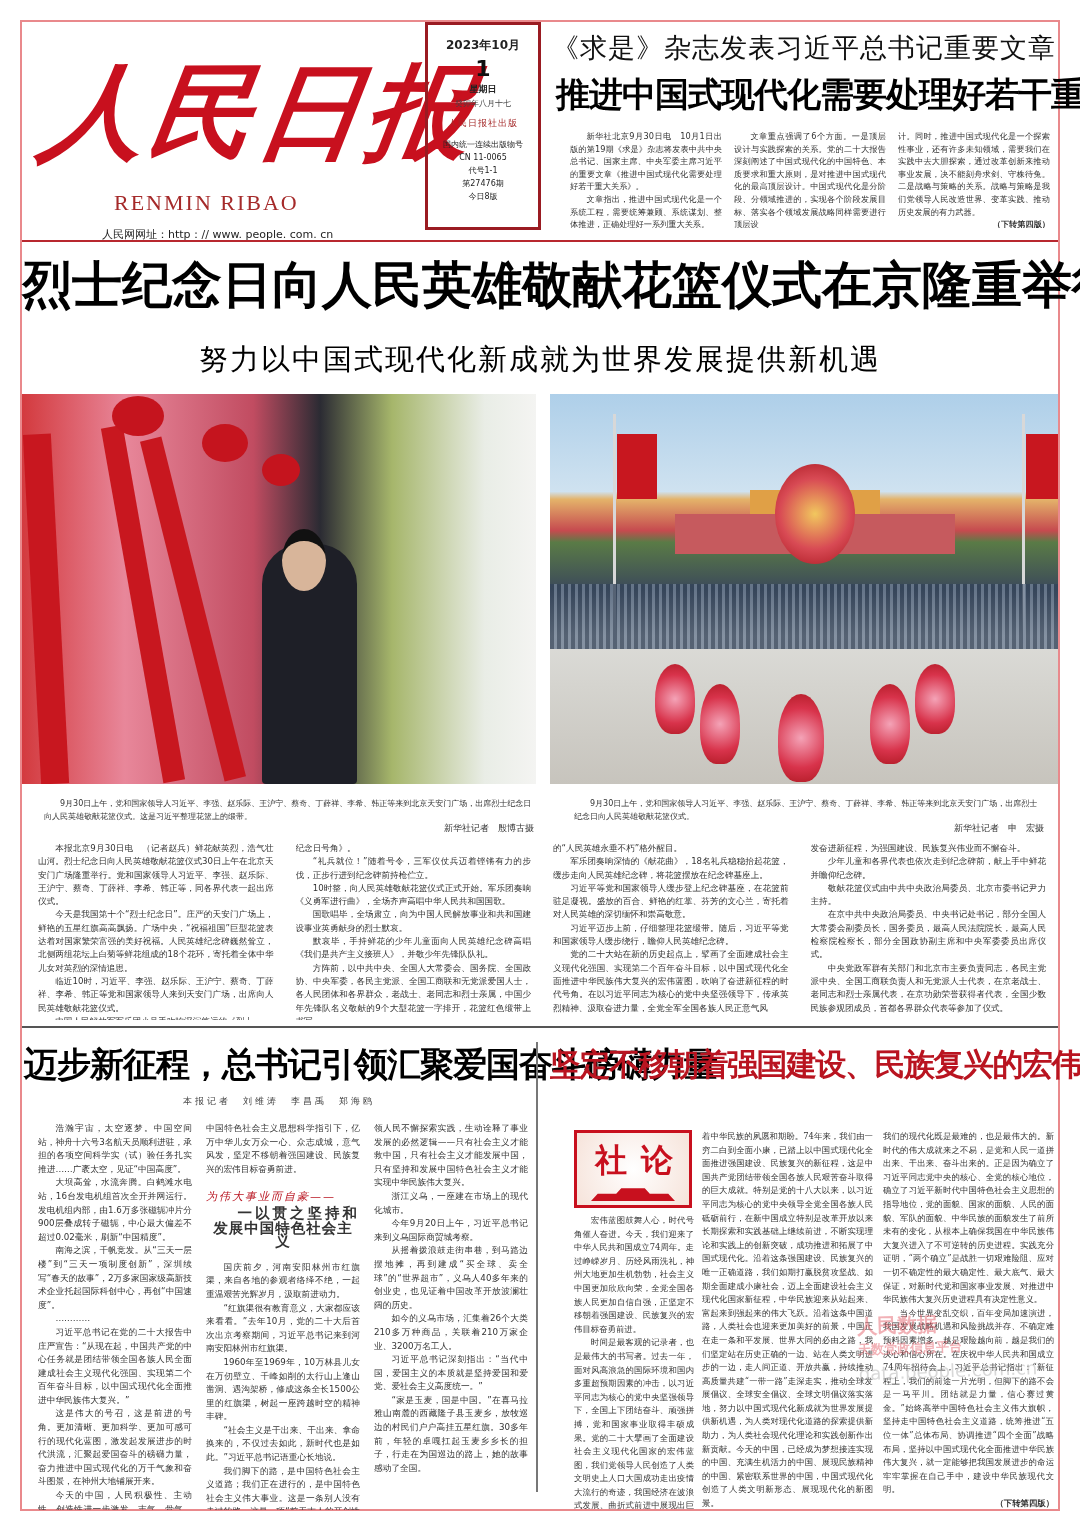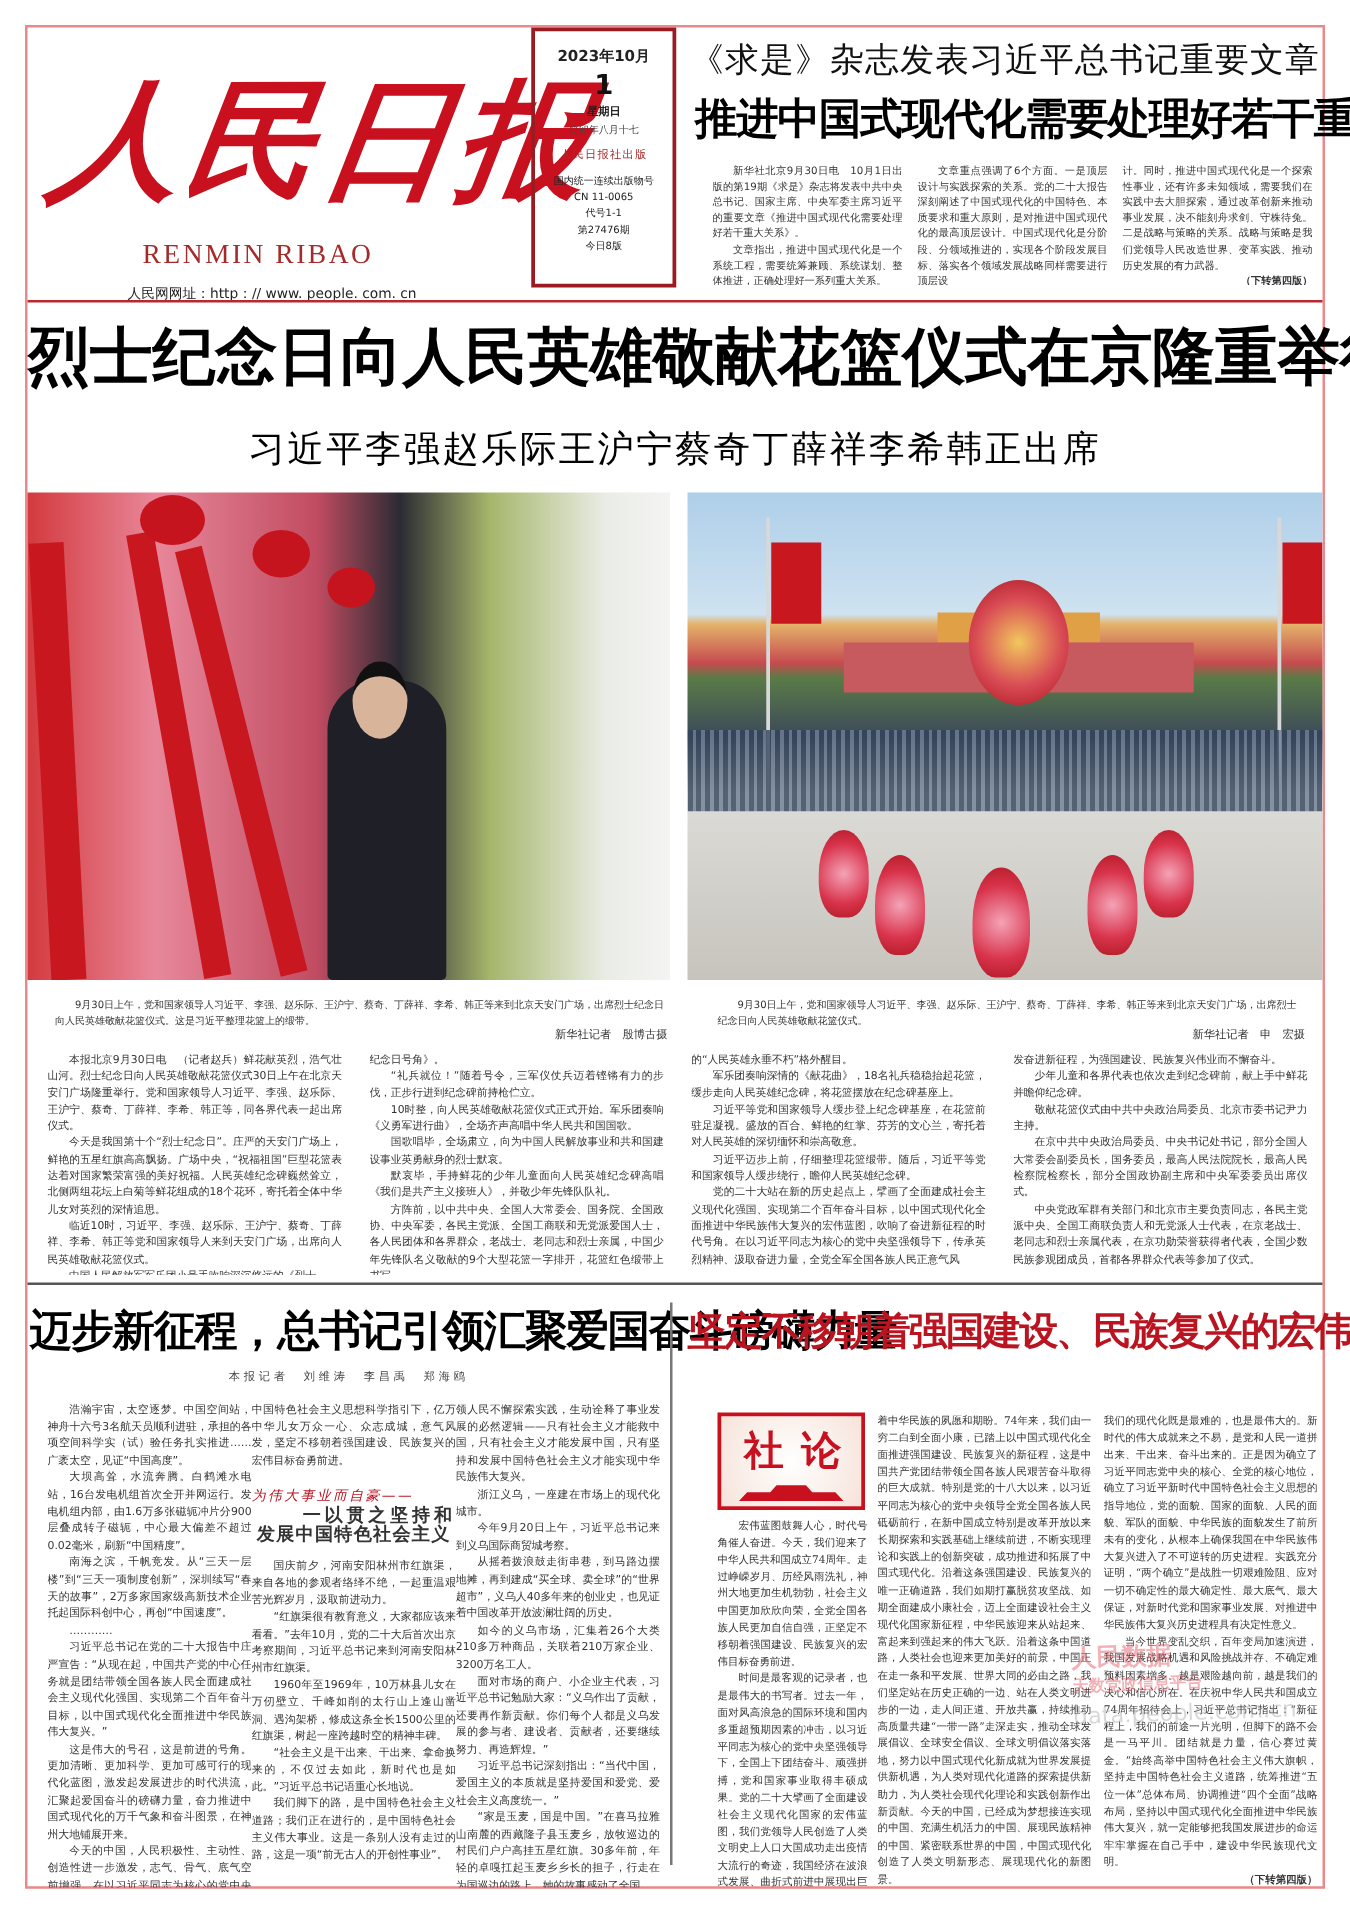--- a/index.html
+++ b/index.html
@@ -68,21 +68,21 @@
 
   .hr { position: absolute; height: 2px; background: #555; }
 
   .head2 { left: 2px; top: 1020px; width: 510px; text-align: center; font-size: 34px; font-weight: bold; color: #000;
            font-family: "DejaVu Sans", sans-serif; letter-spacing: -1px; white-space: nowrap; }
   .byline { left: 2px; top: 1073px; width: 510px; text-align: center; font-size: 9px; color: #444; letter-spacing: 3px; }
   .head3 { left: 528px; top: 1022px; width: 508px; text-align: center; font-size: 31px; font-weight: bold; color: #b91420;
            font-family: "DejaVu Sans", sans-serif; letter-spacing: -1.5px; white-space: nowrap; }
   .sub3 { left: 590px; top: 1072px; font-size: 17px; color: #b91420; font-weight: bold; letter-spacing: 2px; white-space: nowrap; }
 
-  .lower-left { left: 16px; top: 1100px; width: 490px; height: 388px; display: flex; }
+  .lower-left { left: 16px; top: 1100px; width: 490px; height: 388px; display: flex; gap: 14px; }
   .lower-left .col { font-size: 8.7px; line-height: 13.6px; }
   .subhead { text-indent: 0 !important; }
   .subhead.a { font-size: 11px; color: #b91420; font-style: italic; margin-top: 14px !important; letter-spacing: 2px; }
   .subhead.b { font-size: 14.5px; font-weight: bold; text-align: right; letter-spacing: 3px; margin-top: 4px !important; font-family: Liberation Mono, monospace; }
   .subhead.c { font-size: 14.5px; font-weight: bold; text-align: center; letter-spacing: 1px; margin-bottom: 12px !important; }
   .vrule { position: absolute; left: 514px; top: 1020px; width: 2px; height: 450px; background: #777; }
 
   .editorial-badge { left: 552px; top: 1108px; width: 118px; height: 78px; border: 3px solid #c8101e;
                      background: radial-gradient(circle, #fff 0%, #f6e3da 100%); box-sizing: border-box; }
   .editorial-badge .txt { position: absolute; left: 0; right: 0; top: 6px; text-align: center; font-size: 32px;
@@ -130,21 +130,21 @@
     </div>
     <div class="col">
       <p style="text-indent:0">计。同时，推进中国式现代化是一个探索性事业，还有许多未知领域，需要我们在实践中去大胆探索，通过改革创新来推动事业发展，决不能刻舟求剑、守株待兔。二是战略与策略的关系。战略与策略是我们党领导人民改造世界、变革实践、推动历史发展的有力武器。</p>
       <p class="more">（下转第四版）</p>
     </div>
   </div>
 
   <div class="abs sep" style="left:0;top:218px;width:1036px;height:2px;"></div>
 
   <div class="abs main-head">烈士纪念日向人民英雄敬献花篮仪式在京隆重举行</div>
-  <div class="abs main-sub">习近平李强赵乐际王沪宁蔡奇丁薛祥李希韩正出席</div>
+  <div class="abs main-sub">努力以中国式现代化新成就为世界发展提供新机遇</div>
 
   <div class="abs photo photo1">
     <div class="ribbon" style="left:10px;top:40px;width:28px;height:350px;transform:rotate(-3deg);"></div>
     <div class="ribbon" style="left:110px;top:30px;width:22px;height:360px;transform:rotate(-10deg);"></div>
     <div class="ribbon" style="left:160px;top:40px;width:22px;height:350px;transform:rotate(-14deg);"></div>
     <div class="basket" style="left:90px;top:2px;width:52px;height:40px;background:#c5141e;"></div>
     <div class="basket" style="left:180px;top:30px;width:46px;height:38px;background:#c5141e;"></div>
     <div class="basket" style="left:240px;top:60px;width:38px;height:32px;background:#c5141e;"></div>
     <div class="suit" style="left:240px;top:150px;width:95px;height:240px;"></div>
     <div style="position:absolute;left:260px;top:135px;width:44px;height:50px;background:#d8b59a;border-radius:50%;border-top:12px solid #111;"></div>
@@ -233,21 +233,20 @@
       <p>“社会主义是干出来、干出来、拿命换来的，不仅过去如此，新时代也是如此。”习近平总书记语重心长地说。</p>
       <p>我们脚下的路，是中国特色社会主义道路；我们正在进行的，是中国特色社会主义伟大事业。这是一条别人没有走过的路，这是一项“前无古人的开创性事业”。</p>
 
     </div>
     <div class="col">
       <p style="text-indent:0">领人民不懈探索实践，生动诠释了事业发展的必然逻辑——只有社会主义才能救中国，只有社会主义才能发展中国，只有坚持和发展中国特色社会主义才能实现中华民族伟大复兴。</p>
       <p>浙江义乌，一座建在市场上的现代化城市。</p>
       <p>今年9月20日上午，习近平总书记来到义乌国际商贸城考察。</p>
       <p>从摇着拨浪鼓走街串巷，到马路边摆地摊，再到建成“买全球、卖全球”的“世界超市”，义乌人40多年来的创业史，也见证着中国改革开放波澜壮阔的历史。</p>
       <p>如今的义乌市场，汇集着26个大类210多万种商品，关联着210万家企业、3200万名工人。</p>
-      <p>面对市场的商户、小企业主代表，习近平总书记勉励大家：“义乌作出了贡献，还要再作新贡献。你们每个人都是义乌发展的参与者、建设者、贡献者，还要继续努力、再造辉煌。”</p>
       <p>习近平总书记深刻指出：“当代中国，爱国主义的本质就是坚持爱国和爱党、爱社会主义高度统一。”</p>
       <p>“家是玉麦，国是中国。”在喜马拉雅山南麓的西藏隆子县玉麦乡，放牧巡边的村民们户户高挂五星红旗。30多年前，年轻的卓嘎扛起玉麦乡乡长的担子，行走在为国巡边的路上，她的故事感动了全国。</p>
 
     </div>
   </div>
 
   <div class="abs head3">坚定不移朝着强国建设、民族复兴的宏伟目标奋勇前进</div>
 
   <div class="abs editorial-badge">
     <div class="txt">社论</div>

